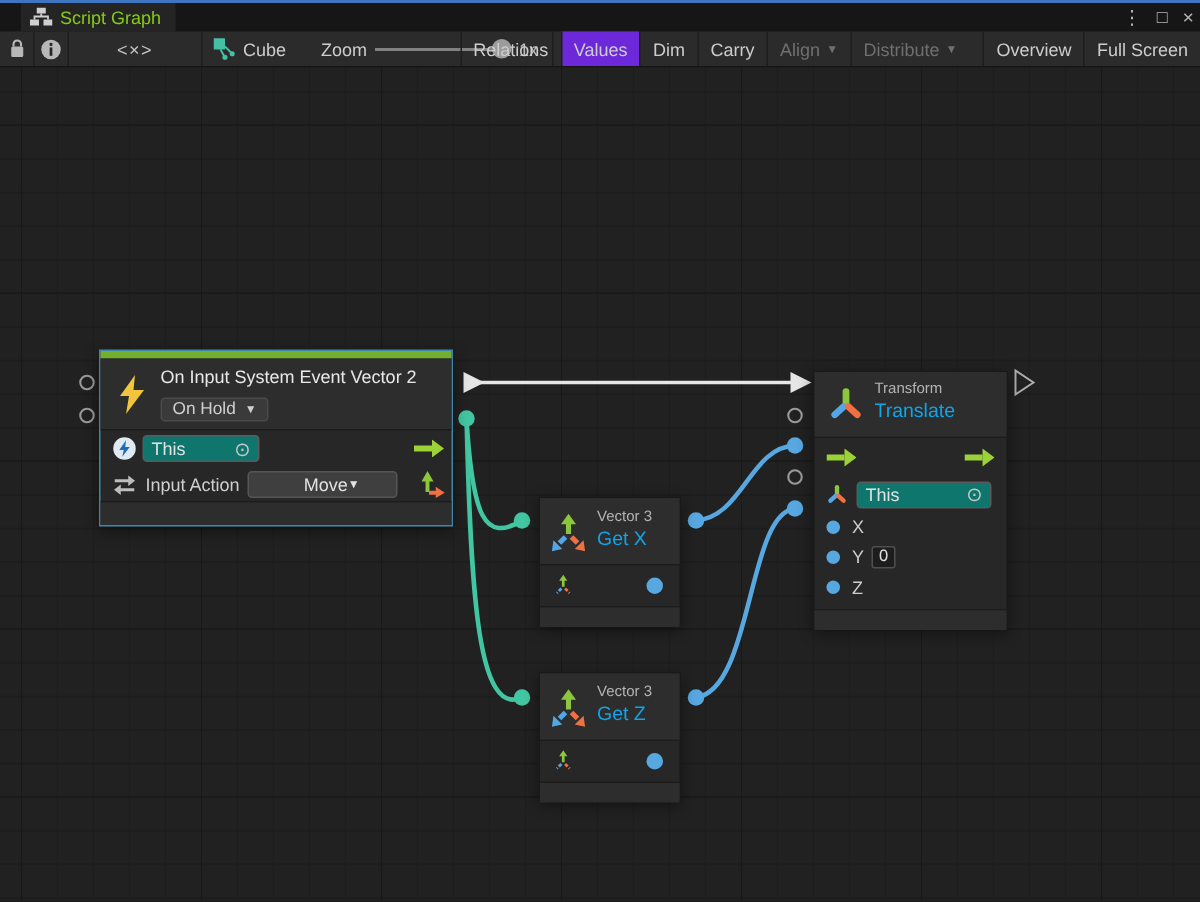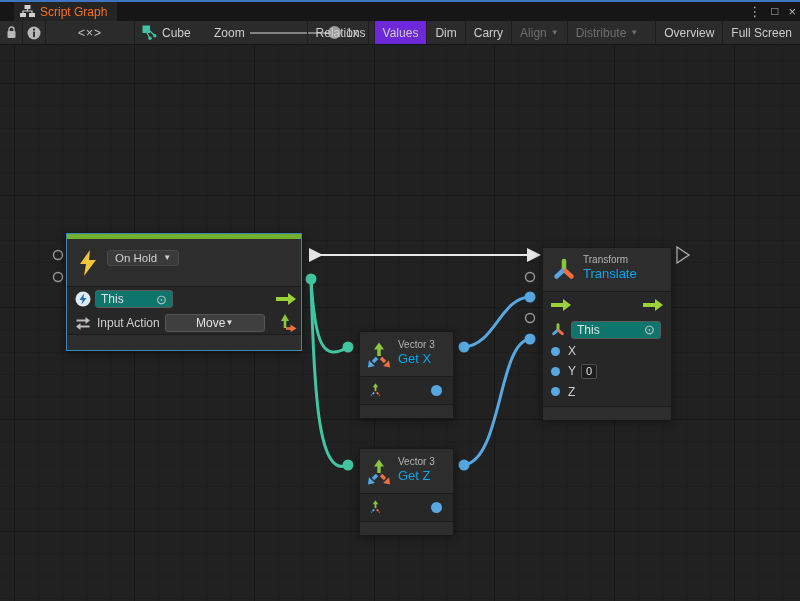--- a/index.html
+++ b/index.html
@@ -4,21 +4,21 @@
 <style>
   * { margin:0; padding:0; box-sizing:border-box; }
   html,body { width:800px; height:601px; overflow:hidden; background:#161616;
               font-family:"Liberation Sans", sans-serif; }
   .window { position:relative; width:800px; height:601px; }
 
   
   .top-accent { height:2px; background:#3e74c0; }
   .tabbar { position:relative; height:19px; background:#161616; display:flex; align-items:stretch; }
   .tab { display:flex; align-items:center; gap:5px; padding:0 10px 0 6px; margin-left:14px;
-         background:#242424; color:#f97316; font-size:12px; }
+         background:#242424; color:#84cc16; font-size:12px; }
   .titlebar-controls { position:absolute; right:4px; top:0; height:19px; display:flex; align-items:center; gap:10px;
                        color:#b5b5b5; font-size:13px; }
   .titlebar-controls span { cursor:default; line-height:19px; }
   .tc-max { font-size:12px; }
 
   .toolbar { position:relative; height:24px; background:#2b2b2b; border-bottom:1px solid #151515;
              color:#cdcdcd; font-size:12px; }
   .tb-abs { position:absolute; top:0; height:23px; display:flex; align-items:center; justify-content:center; }
   .tb-btn { border-right:1px solid #1e1e1e; }
   .tb-lock { left:0; width:23px; }
@@ -75,22 +75,22 @@
   .erow { position:relative; display:flex; align-items:center; padding-left:8px; }
   .erow1 { height:24px; }
   .erow2 { height:23px; }
   .node-event .footer { height:15px; }
   .pill-field { display:flex; align-items:center; justify-content:space-between; height:18px;
                 background:#0f766e; border:1px solid #5a5a5a; border-radius:3px; padding:0 5px;
                 color:#e2e2e2; font-size:12px; }
   .field-this-ev { width:78px; margin-left:4px; }
   .target-glyph { color:#c9c9c9; font-size:13px; line-height:13px; }
   .lbl { color:#cfcfcf; margin-left:6px; white-space:nowrap; }
-  .dd { display:flex; align-items:center; justify-content:center; height:18px; background:#3f3f3f;
-        border:1px solid #565656; border-radius:3px; padding:0 14px; color:#e2e2e2; }
+  .dd { display:flex; align-items:center; justify-content:flex-end; height:18px; background:#3f3f3f;
+        border:1px solid #565656; border-radius:3px; padding:0 24px; color:#e2e2e2; }
   .dd-move { width:100px; margin-left:5px; }
   .arrow-out-r { position:absolute; right:5px; }
   .v2-out { position:absolute; right:4px; }
 
   .node-translate { left:542px; top:202px; width:130px; height:172px; }
   .node-translate .nhead { height:43px; padding:6px 6px 0 40px; }
   .node-translate .xform-ic { position:absolute; left:9px; top:10px; }
   .sub { font-size:10px; color:#b4b4b4; line-height:12px; }
   .big { font-size:13px; color:#0ea5e9; line-height:16px; }
   .trow { position:relative; display:flex; align-items:center; padding-left:8px; }
@@ -228,20 +228,21 @@
 
       <polygon points="677,247 689,255 677,263" fill="none" stroke="#b0b0b0" stroke-width="1.3"></polygon>
     </svg>
 
     <div class="node node-event">
       <div class="strip"></div>
       <div class="nhead">
         <svg class="bolt" width="22" height="26" viewBox="0 0 22 26">
           <polygon points="13,0 3,14 9,14 7,26 19,10 12,10" fill="#f2c53c"></polygon>
         </svg>
+        <div class="title">On Input System Event Vector 2</div>
         <div class="mode-btn">
           <span>On Hold</span>
           <span class="caret">▼</span>
         </div>
       </div>
       <div class="sep"></div>
       <div class="erow erow1">
         <svg width="16" height="16" viewBox="0 0 16 16">
           <circle cx="8" cy="8" r="7.5" fill="#dfeaf3"></circle>
           <polygon points="9,2.5 4.5,9 7.5,9 6.5,13.5 11.5,7 8.5,7" fill="#1f6eb4"></polygon>

